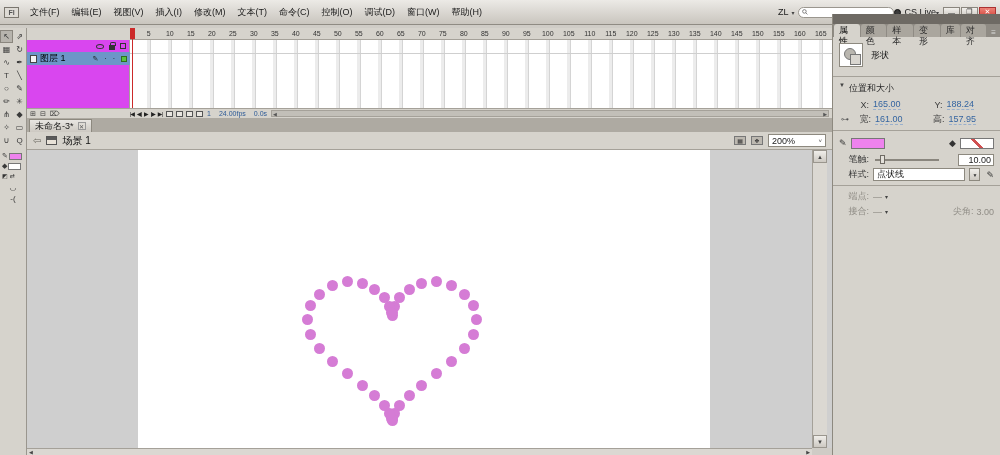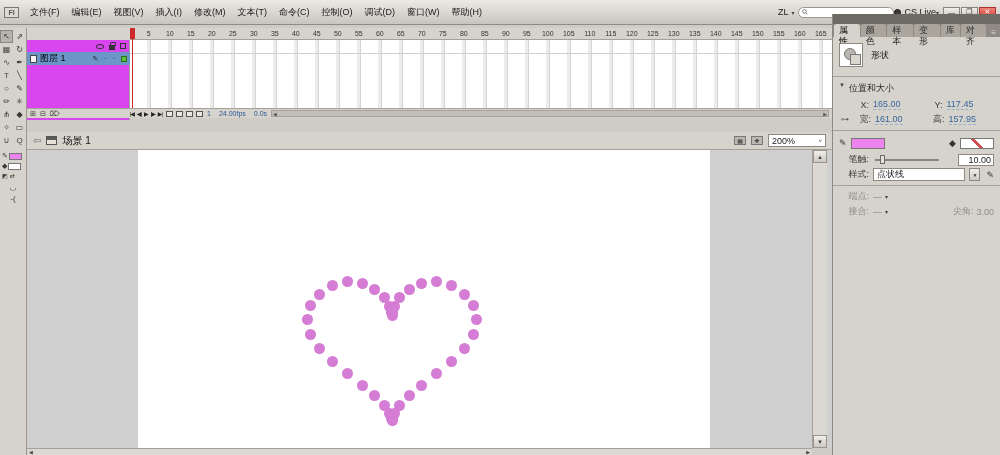--- a/index.html
+++ b/index.html
@@ -324,20 +324,26 @@
         <span>24.00fps</span>
         <span>0.0s</span>
       </span>
       <span class="tl-scroll">
         <span>◀</span>
         <span>▶</span>
       </span>
     </div>
   </div>
 
+  <div class="doctabs">
+    <span class="doctab">
+      <span>未命名-3*</span>
+      <span class="x">✕</span>
+    </span>
+  </div>
 
   <div class="editbar">
     <span class="backarr">⇦</span>
     <span class="clap"></span>
     <span class="scene-name">场景 1</span>
     <span class="eb-right">
       <span class="eb-ico">▦</span>
       <span class="eb-ico">❖</span>
       <span class="zoomsel">
         <span>200%</span>
@@ -422,21 +428,21 @@
 
       <div class="rp-sec">
         <span class="twirl">▼</span>
         <span>位置和大小</span>
       </div>
       <div class="rp-row">
         <span class="rp-label">X:</span>
         <span class="hot">165.00</span>
         <span class="pairgap"></span>
         <span class="rp-label" style="width:16px">Y:</span>
-        <span class="hot">117.45</span>
+        <span class="hot">188.24</span>
       </div>
       <div class="rp-row">
         <span class="linkico">⊶</span>
         <span class="rp-label" style="width:16px">宽:</span>
         <span class="hot">161.00</span>
         <span class="pairgap"></span>
         <span class="rp-label" style="width:16px">高:</span>
         <span class="hot">157.95</span>
       </div>
       <div class="rp-div"></div>

